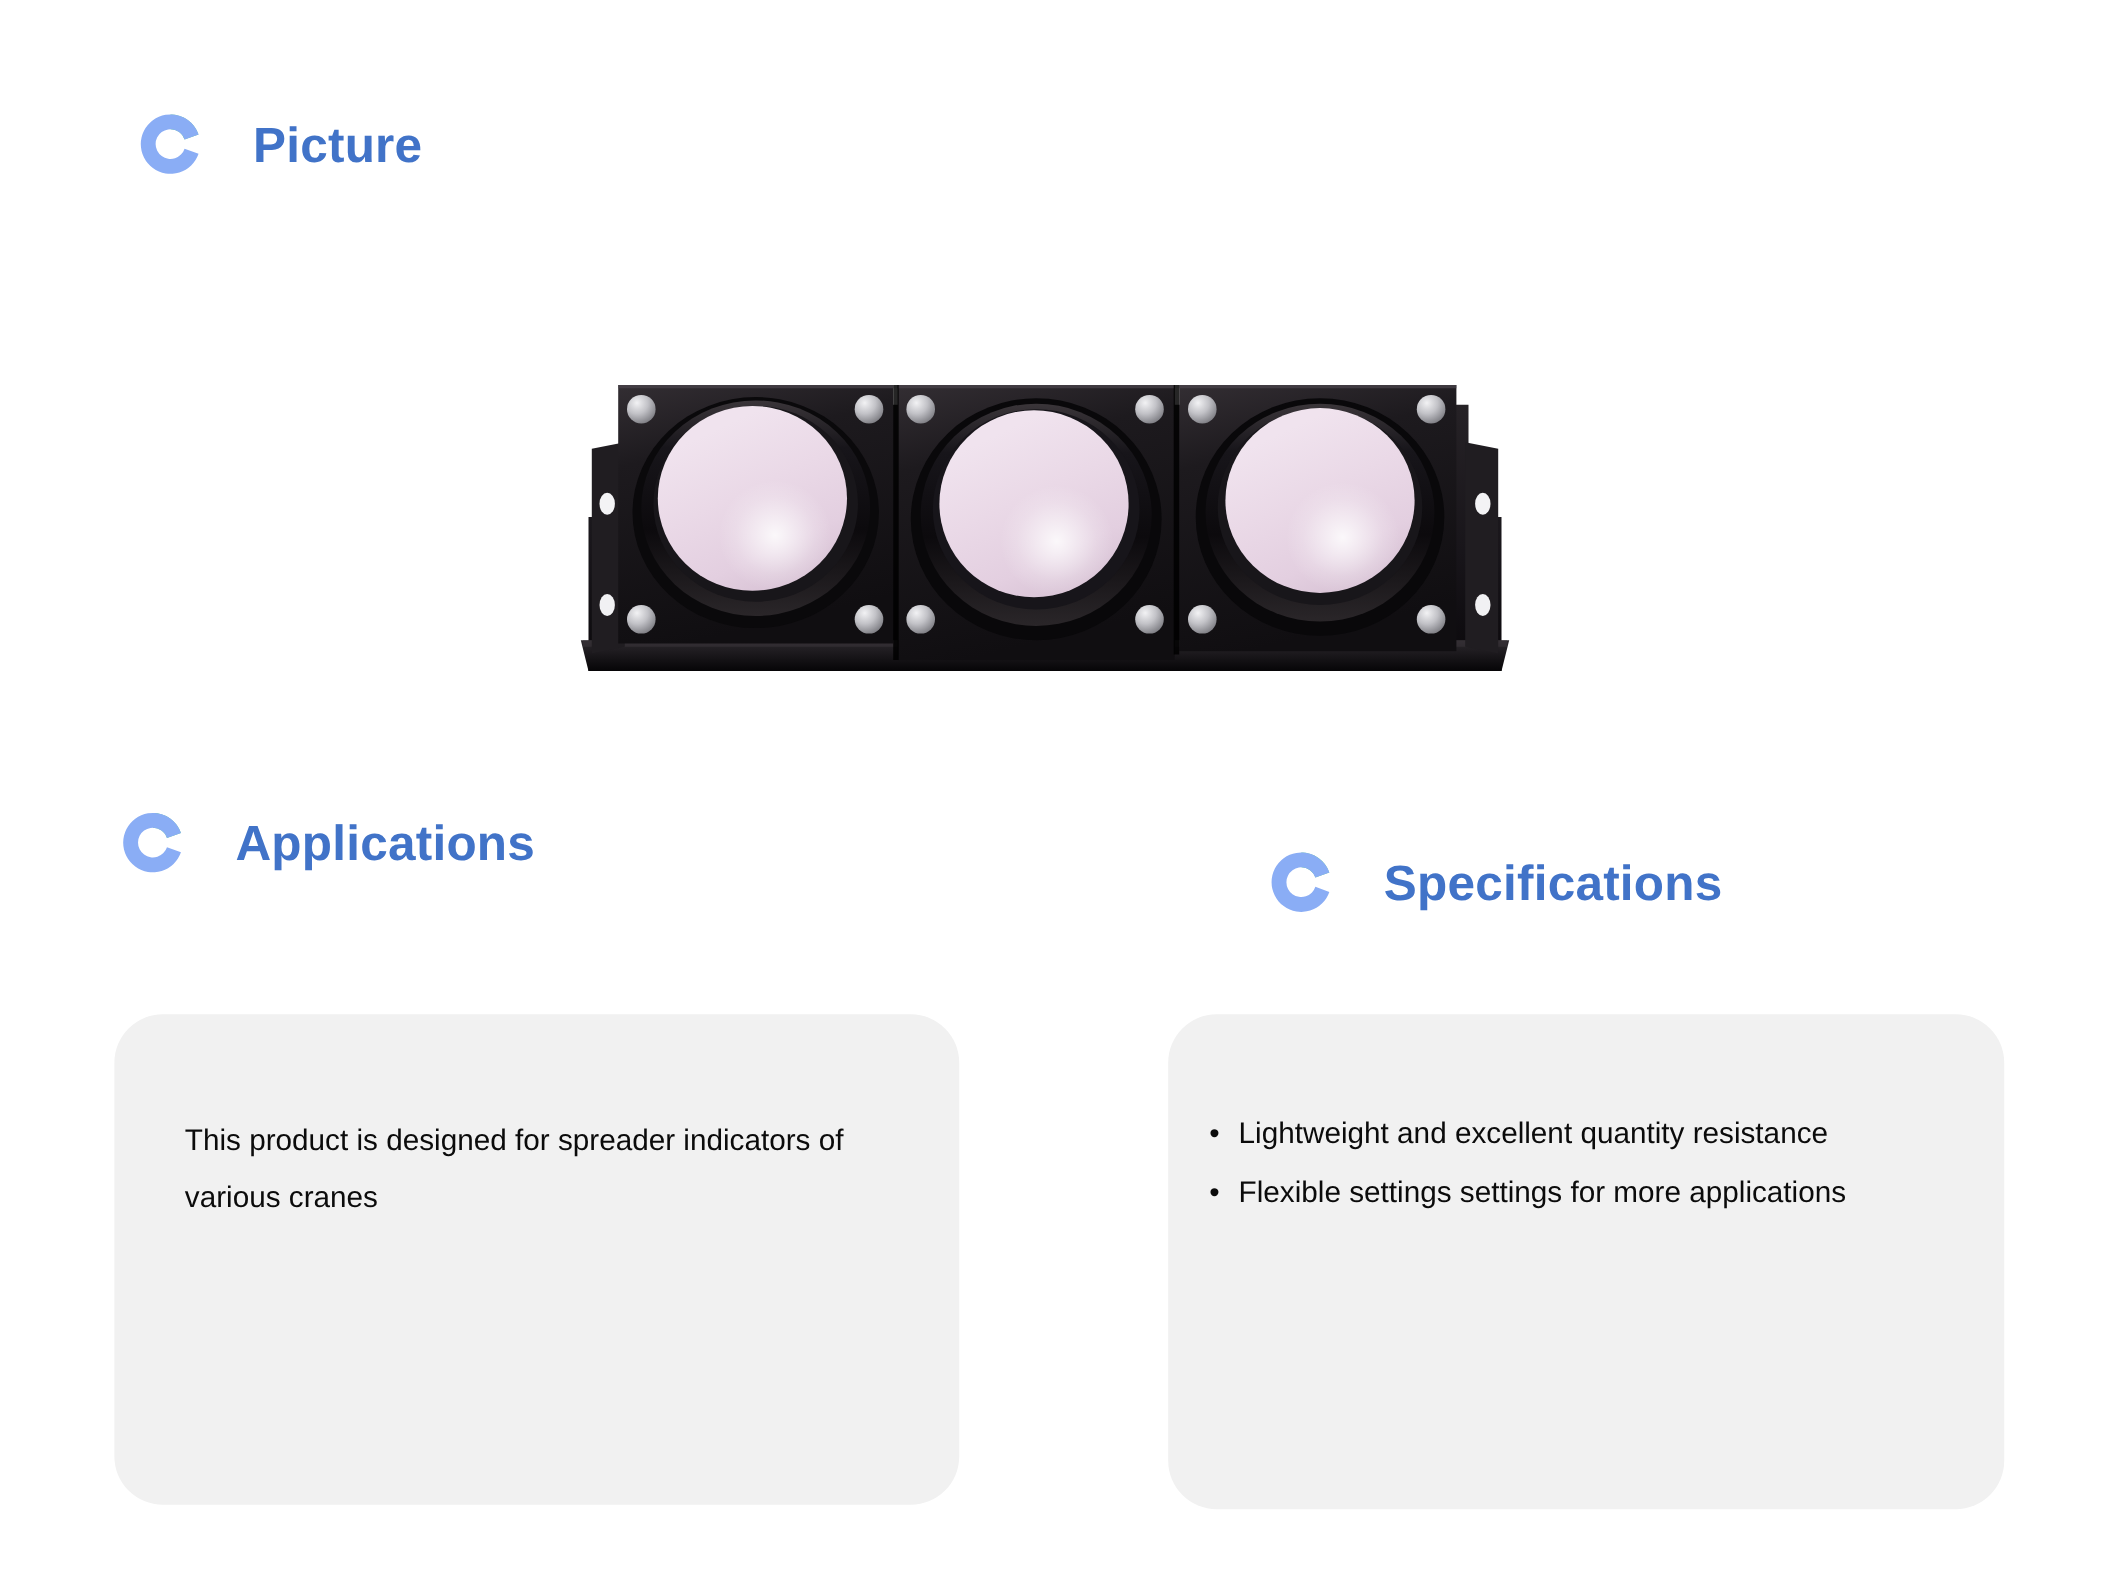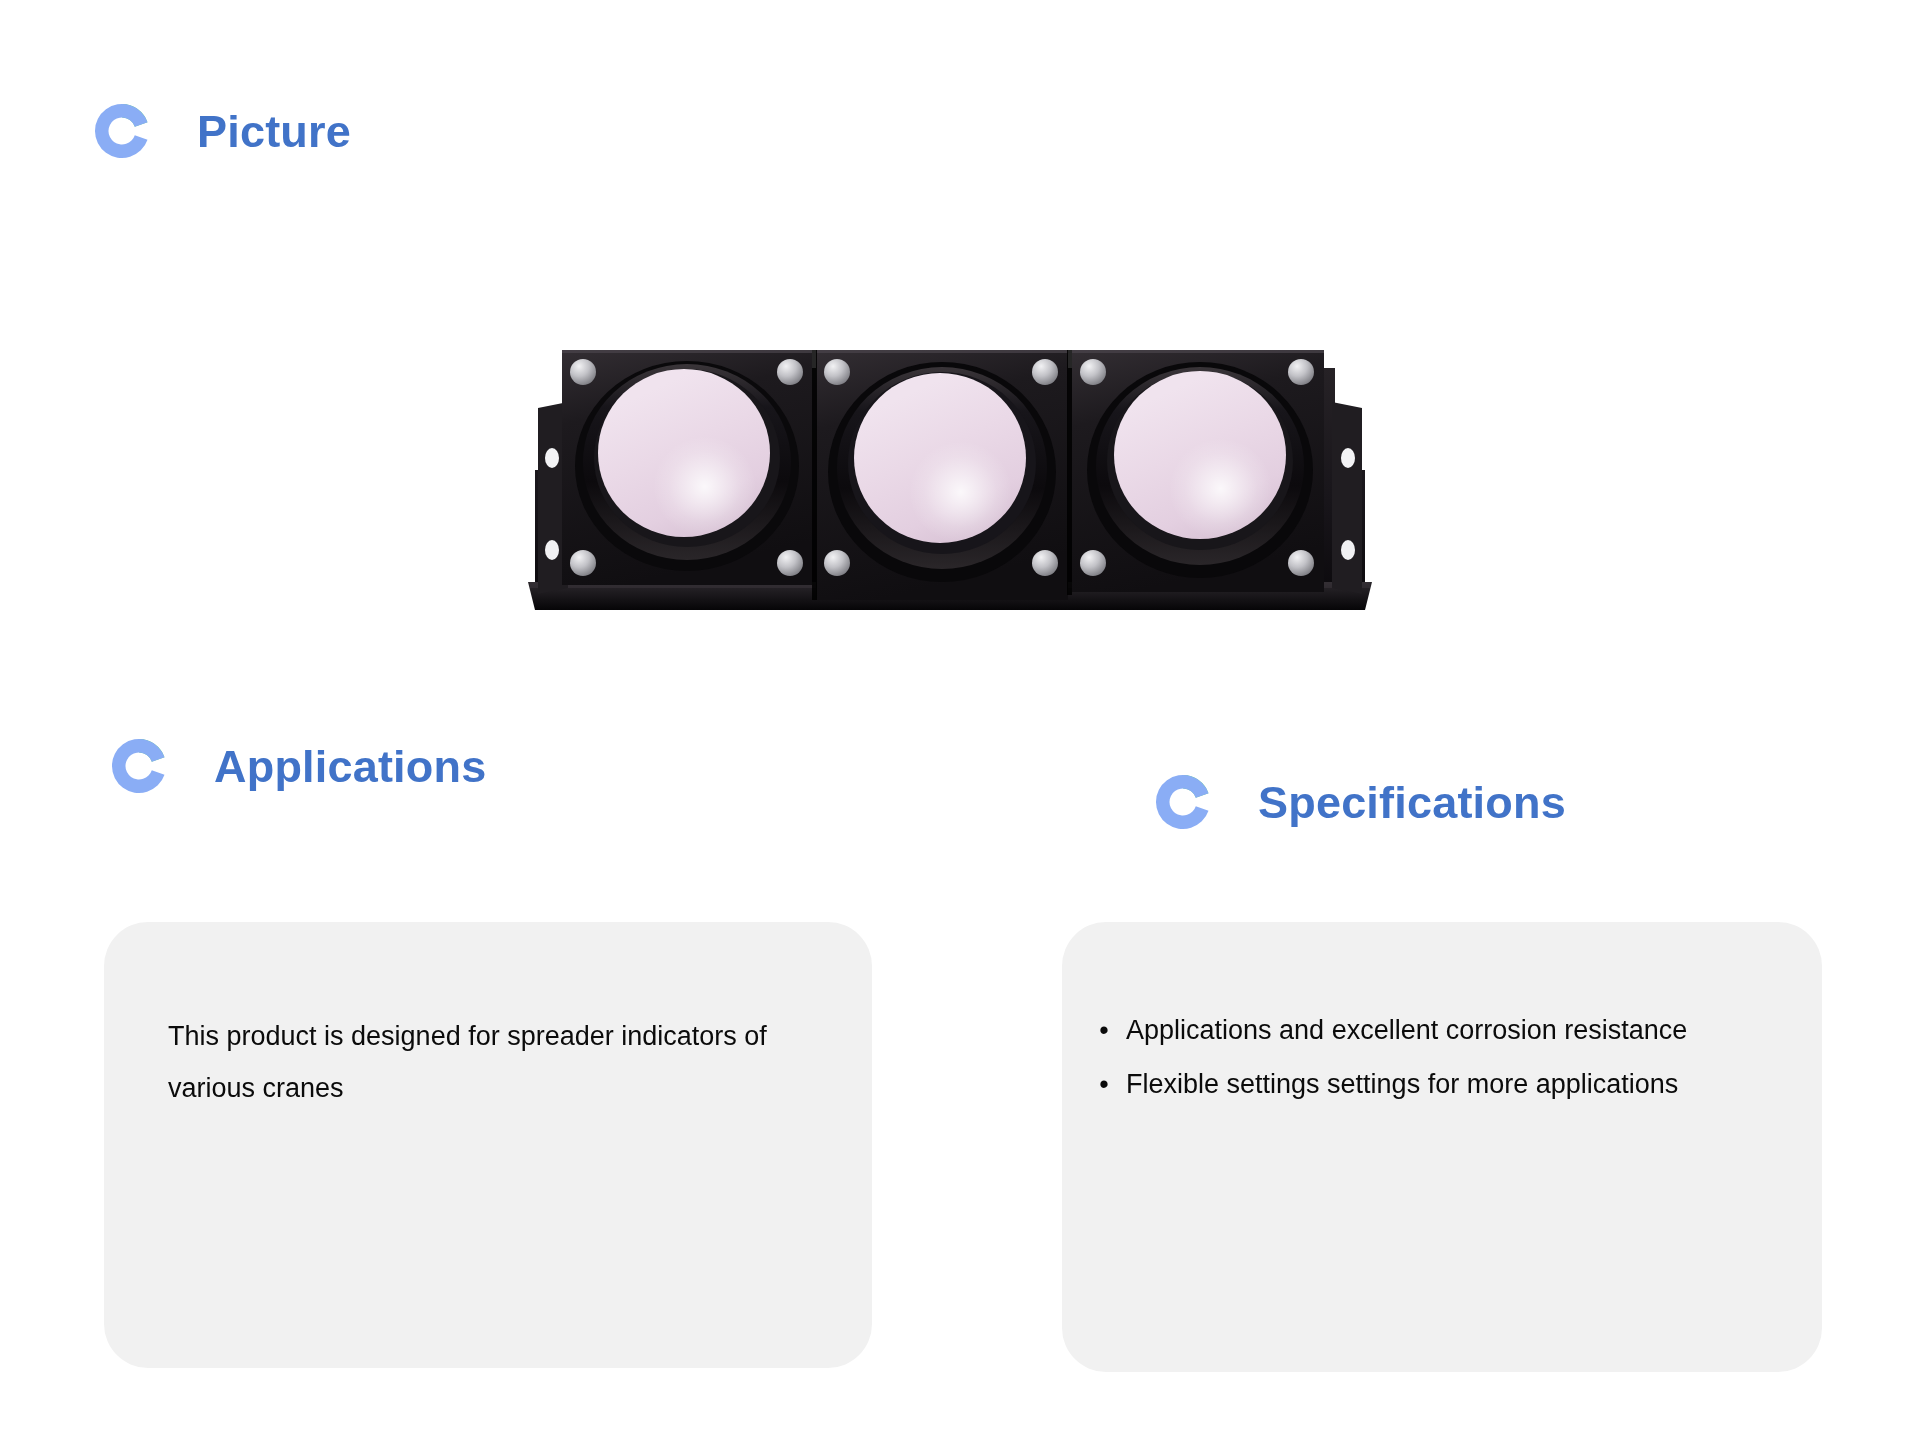--- a/index.html
+++ b/index.html
@@ -34,21 +34,21 @@
 
   .section-title {
     font-size: 45px;
     font-weight: bold;
     color: #4173c8;
     letter-spacing: 0.2px;
     white-space: nowrap;
     line-height: 1;
   }
 
-  #heading-picture        { left: 91px; top: 95px; }
+  #heading-picture        { left: 124px; top: 95px; }
   #heading-applications   { left: 108px; top: 730px; }
   #heading-specifications { left: 1152px; top: 766px; }
 
   
   #product-figure {
     position: absolute;
     left: 500px;
     top: 320px;
     width: 900px;
     height: 300px;
@@ -242,20 +242,20 @@
 </div>
 
 <div class="content-card" id="card-applications">
   <div class="card-paragraph">This product is designed for spreader indicators of various cranes</div>
 </div>
 
 <div class="content-card" id="card-specifications">
   <ul class="bullet-list">
     <li class="bullet-item">
       <span class="bullet-dot">•</span>
-      <span class="bullet-text">Applications and excellent corrosion resistance</span>
+      <span class="bullet-text">Lightweight and excellent quantity resistance</span>
     </li>
     <li class="bullet-item">
       <span class="bullet-dot">•</span>
       <span class="bullet-text">Flexible settings settings for more applications</span>
     </li>
   </ul>
 </div>
 
 </body></html>

